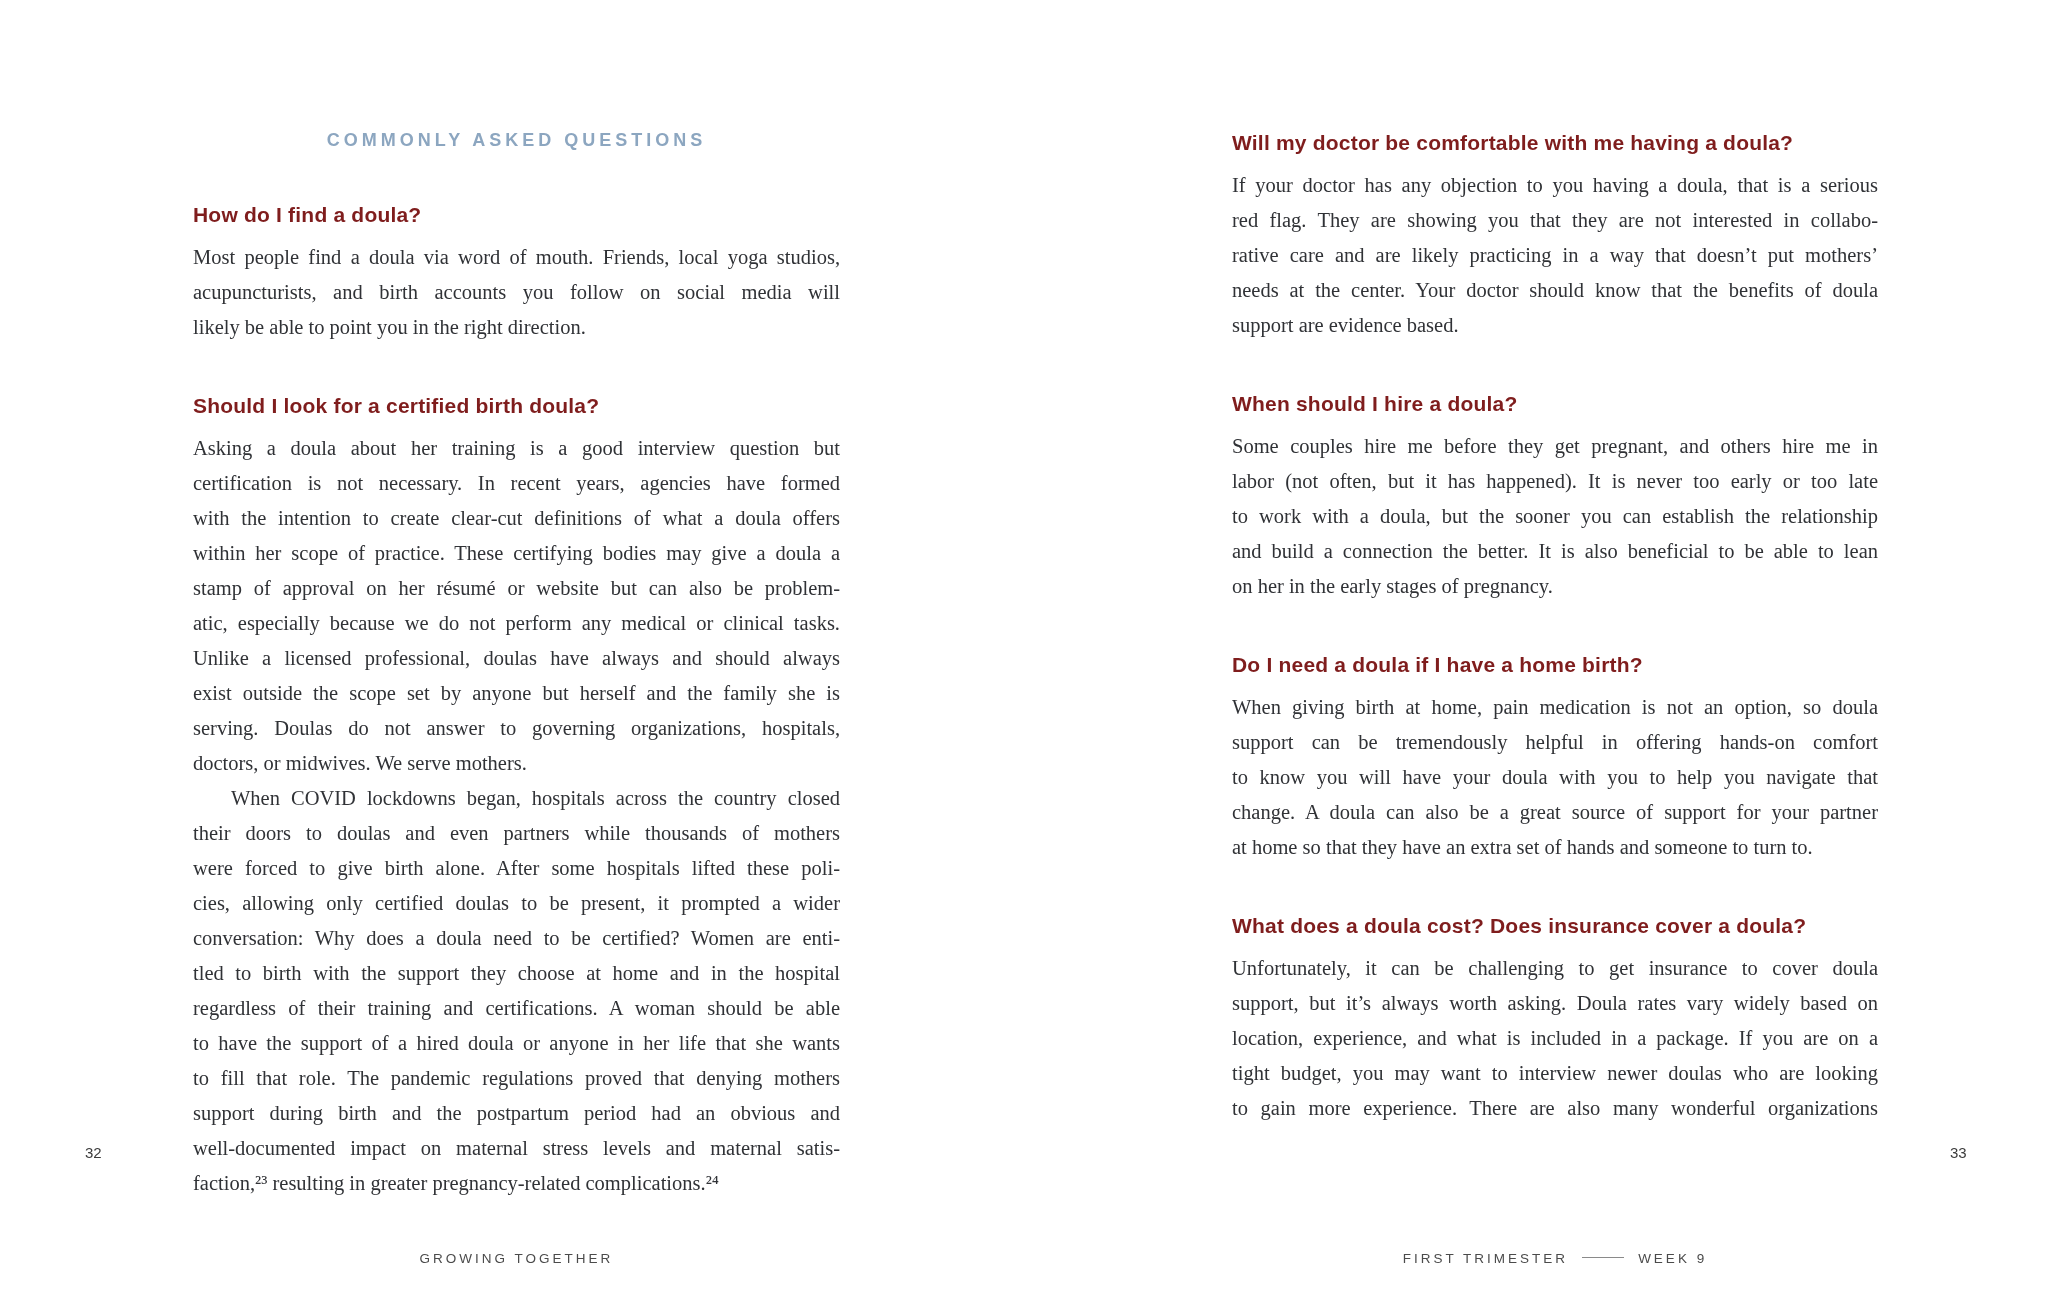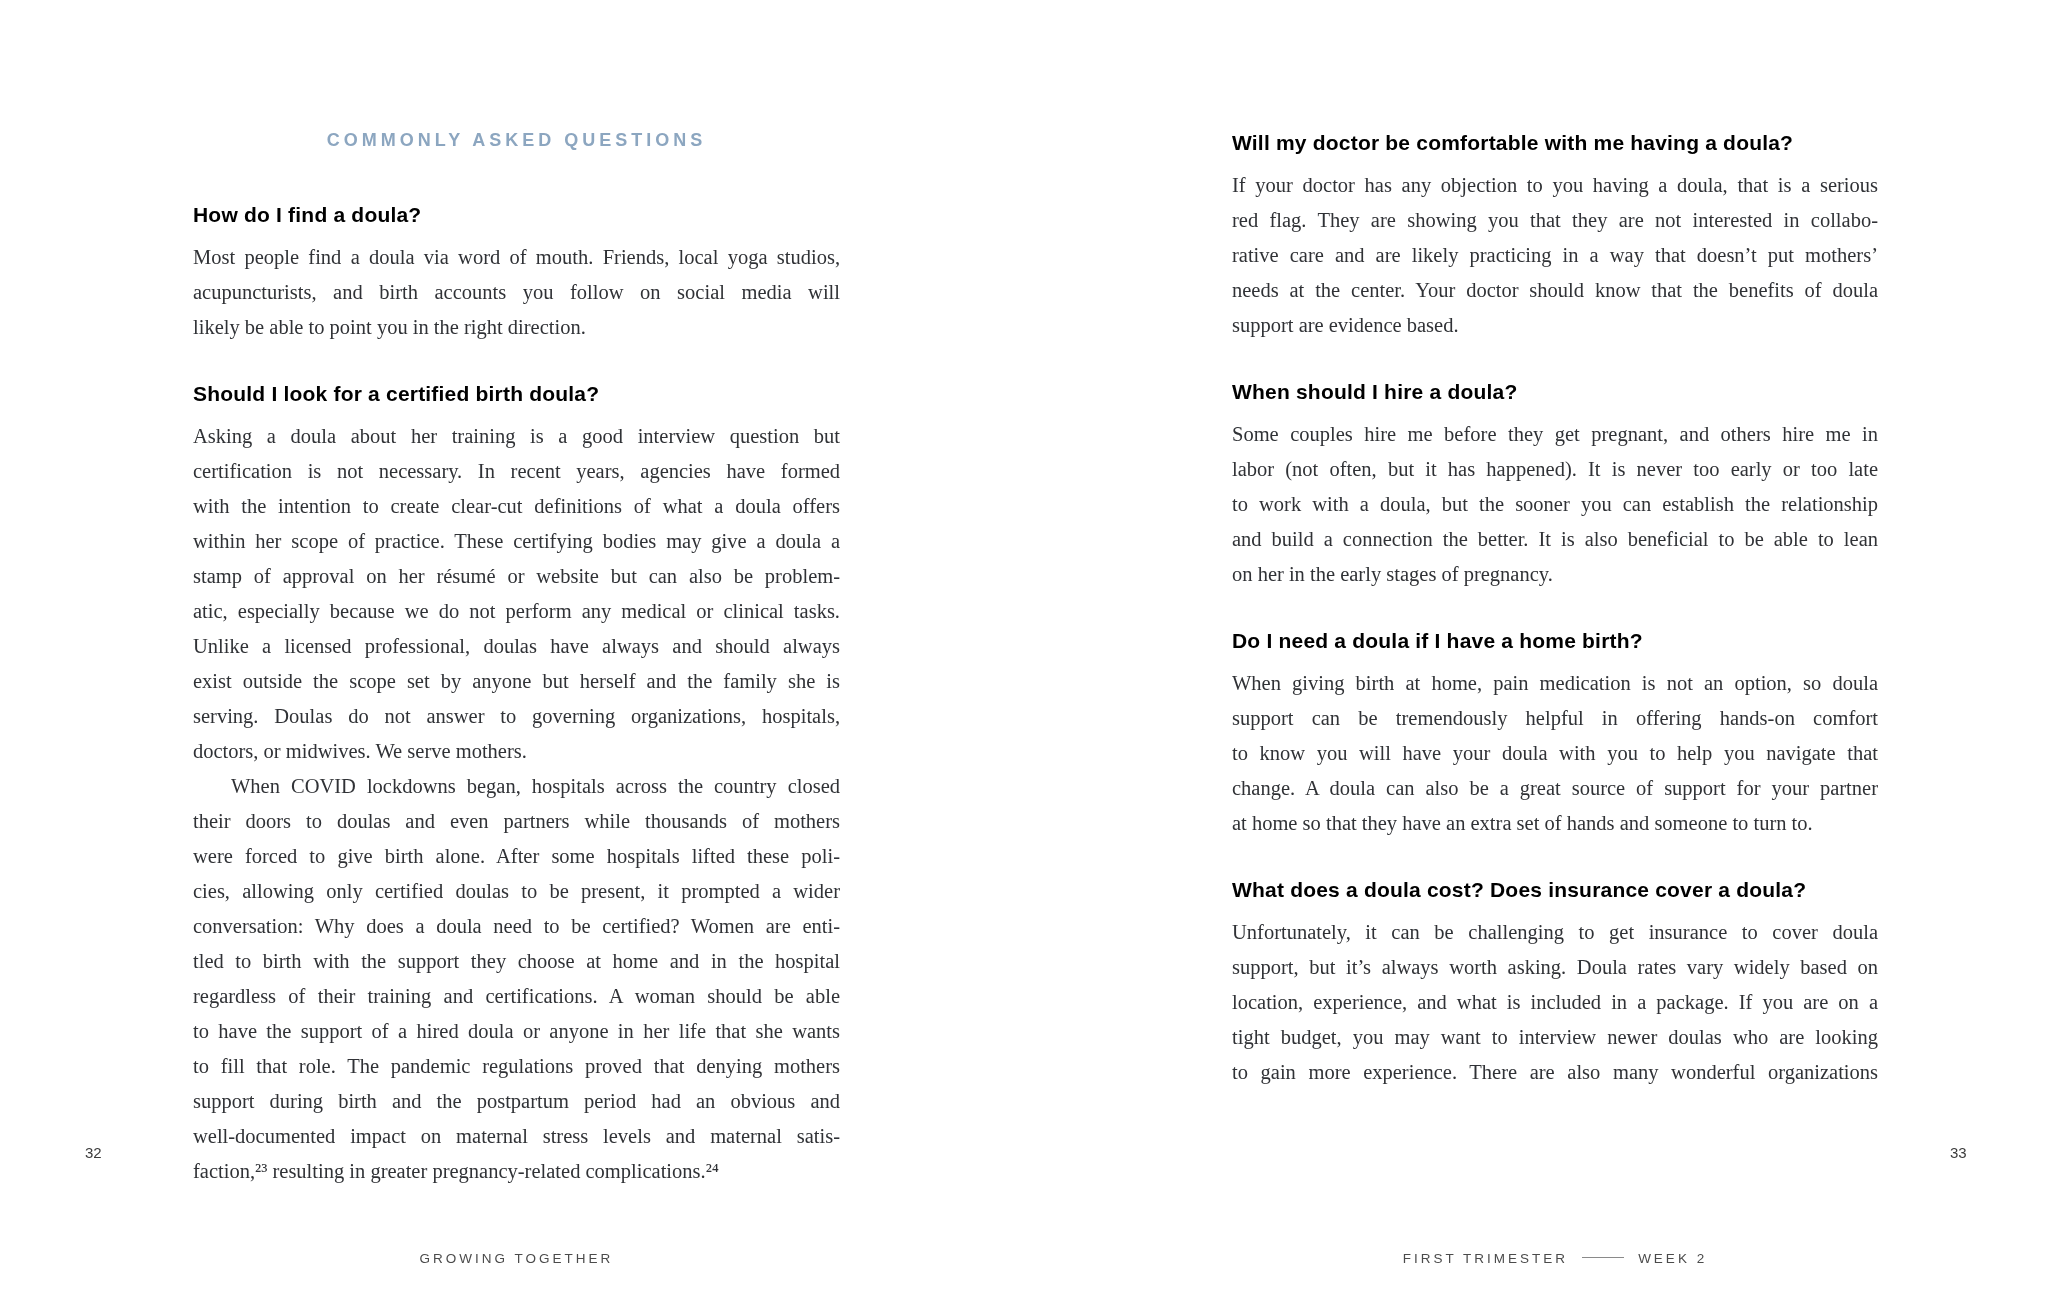--- a/index.html
+++ b/index.html
@@ -13,25 +13,25 @@
   .page-col{position:absolute;}
   .col-left{left:193px;top:128px;width:647px;}
   .col-right{left:1232px;top:130px;width:646px;}
   .kicker{
     text-align:center;
     font:700 18px/24px "Liberation Sans",sans-serif;
     letter-spacing:4px;
     color:#8ca6c0;
     margin:0 0 50px 0;
   }
-  .qa-section + .qa-section{margin-top:36px;}
+  .qa-section + .qa-section{margin-top:48px;}
   .q-heading{
     font:600 21px/26px "Liberation Sans",sans-serif;
     letter-spacing:.2px;
-    color:#000000;
+    color:#7f1d1d;
     margin:0 0 12px 0;
   }
   .body-line{
     font:20.5px/35px "Liberation Serif","DejaVu Serif",serif;
     color:#303236;
     height:35px;
     white-space:nowrap;
     overflow:visible;
   }
   .body-line.indent{padding-left:38px;}
@@ -135,16 +135,16 @@
           <div class="body-line" style="word-spacing: 7.476px;"><span>to gain more experience. There are also many wonderful organizations</span></div>
         </section>
       </div>
   </div>
 
   <div class="pagenum pagenum-left">32</div>
   <div class="pagenum pagenum-right">33</div>
 
   <div class="footer footer-left">GROWING TOGETHER</div>
   <div class="footer footer-right">
-    <span>FIRST TRIMESTER</span><span class="footer-divider"></span><span>WEEK 2</span>
+    <span>FIRST TRIMESTER</span><span class="footer-divider"></span><span>WEEK 9</span>
   </div>
 
 </div>
 
 </body></html>

